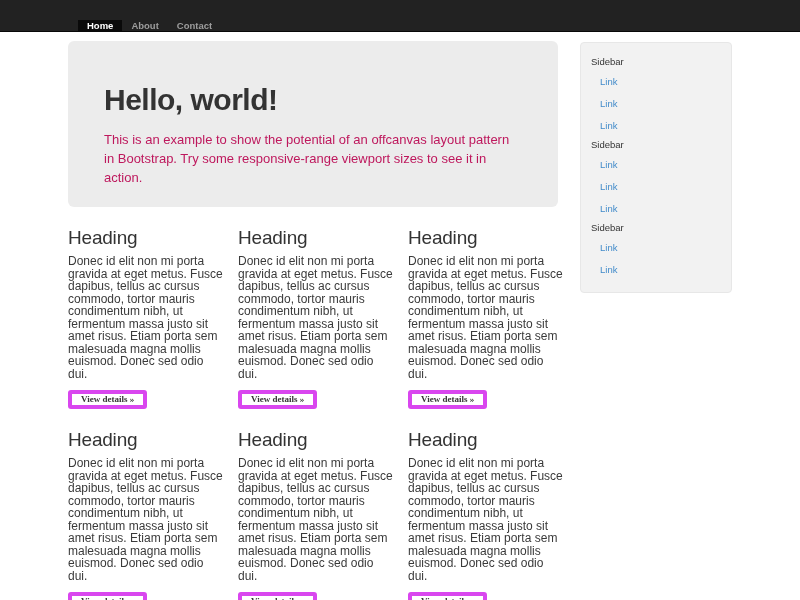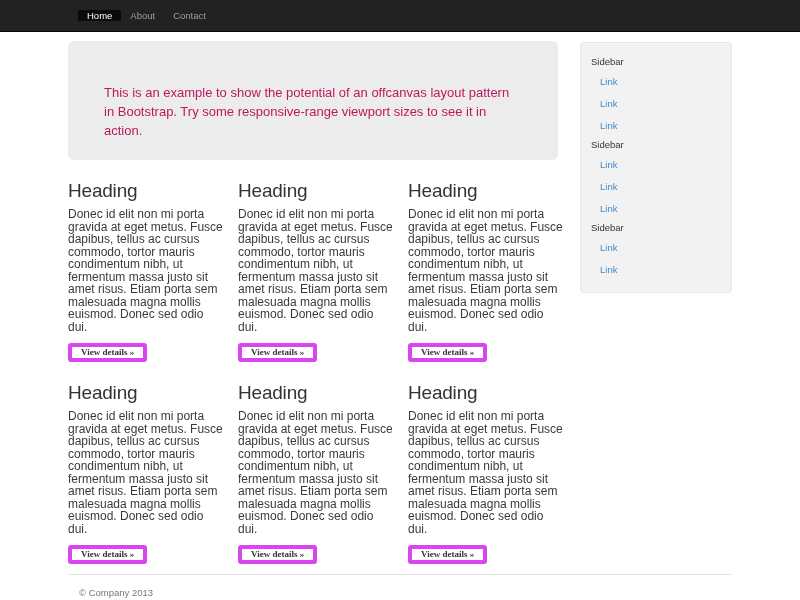--- a/index.html
+++ b/index.html
@@ -32,22 +32,23 @@
     font-size: 12px;
     color: var(--navbar_text, #9d9d9d);
     display: flex;
     align-items: center;
     padding: 0 12px;
     text-decoration: none;
     cursor: pointer;
   }
   .nav {
     display: flex;
-    align-items: center;
+    align-items: flex-end;
     margin-left: 10px;
+    font-weight: bold;
   }
   .nav-item {
     display: flex;
     align-items: center;
     padding: 0 9px;
     font-size: 9.5px;
     color: var(--navbar_text, #9d9d9d);
     text-decoration: none;
     cursor: pointer;
   }
@@ -178,20 +179,21 @@
     </div>
   </div>
 </nav>
 
 <div class="container">
   <div class="row">
 
     <div class="main-col">
 
       <div class="jumbotron">
+        <h1>Hello, world!</h1>
         <p>This is an example to show the potential of an offcanvas layout pattern in Bootstrap. Try some responsive-range viewport sizes to see it in action.</p>
       </div>
 
       <div class="cards">
 
         <div class="card">
           <h2>Heading</h2>
           <p>Donec id elit non mi porta gravida at eget metus. Fusce dapibus, tellus ac cursus commodo, tortor mauris condimentum nibh, ut fermentum massa justo sit amet risus. Etiam porta sem malesuada magna mollis euismod. Donec sed odio dui.</p>
           <button class="btn">View details »</button>
         </div>

